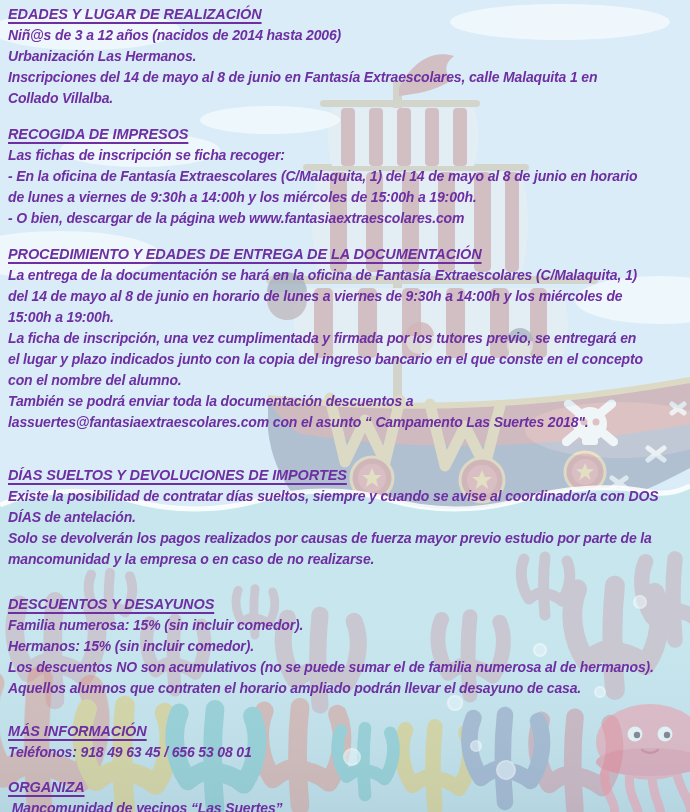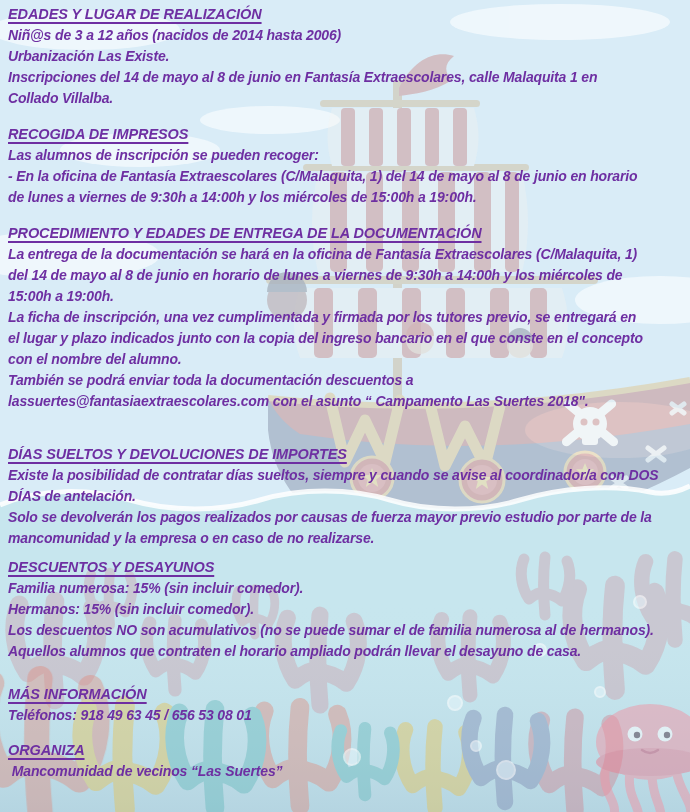--- a/index.html
+++ b/index.html
@@ -18,21 +18,21 @@
   .title{
     margin:0;font-size:14.5px;line-height:21px;height:21px;
     text-decoration:underline;text-decoration-thickness:1.5px;text-underline-offset:3px;
     white-space:pre;letter-spacing:-0.1px;font-weight:bold;
   }
   .line{
     font-size:14px;line-height:21px;height:21px;
     white-space:pre;letter-spacing:-0.15px;
   }
   .mt1{margin-top:15px}.mt2{margin-top:15px}.mt3{margin-top:32px}
-  .mt4{margin-top:8px}.mt5{margin-top:22px}.mt6{margin-top:14px}
+  .mt4{margin-top:24px}.mt5{margin-top:22px}.mt6{margin-top:14px}
 </style>
 </head>
 <body>
 
 <svg id="bg" viewBox="0 0 690 812" aria-hidden="true">
   <defs>
     <g id="coral">
       <path d="M0 0 C -2 -22 -2 -40 0 -58 M -16 -16 C -24 -28 -26 -44 -21 -56 M -16 -16 C -10 -21 -4 -23 0 -23 M 17 -14 C 25 -26 27 -42 22 -54 M 17 -14 C 11 -19 4 -21 0 -21" fill="none" stroke-width="11" stroke-linecap="round"></path>
     </g>
     <linearGradient id="deep" x1="0" y1="0" x2="0" y2="1">
@@ -201,30 +201,31 @@
     <circle cx="17" cy="-7" r="3.2" fill="#4a3342"></circle>
     <path d="M-8 8 Q0 14 8 8" fill="none" stroke="#c9516e" stroke-width="2.5" stroke-linecap="round"></path>
   </g>
 </svg>
 
 <main id="textlayer">
 
   <section class="sec">
     <h2 class="title">EDADES Y LUGAR DE REALIZACIÓN</h2>
     <div class="line">Niñ@s de 3 a 12 años (nacidos de 2014 hasta 2006)</div>
-    <div class="line">Urbanización Las Existe.</div>
+    <div class="line">Urbanización Las Hermanos.</div>
     <div class="line">Inscripciones del 14 de mayo al 8 de junio en Fantasía Extraescolares, calle Malaquita 1 en</div>
     <div class="line">Collado Villalba.</div>
   </section>
 
   <section class="sec mt1">
     <h2 class="title">RECOGIDA DE IMPRESOS</h2>
-    <div class="line">Las alumnos de inscripción se pueden recoger:</div>
+    <div class="line">Las fichas de inscripción se ficha recoger:</div>
     <div class="line">- En la oficina de Fantasía Extraescolares (C/Malaquita, 1) del 14 de mayo al 8 de junio en horario</div>
     <div class="line">de lunes a viernes de 9:30h a 14:00h y los miércoles de 15:00h a 19:00h.</div>
+    <div class="line">- O bien, descargar de la página web www.fantasiaextraescolares.com</div>
   </section>
 
   <section class="sec mt2">
     <h2 class="title">PROCEDIMIENTO Y EDADES DE ENTREGA DE LA DOCUMENTACIÓN</h2>
     <div class="line">La entrega de la documentación se hará en la oficina de Fantasía Extraescolares (C/Malaquita, 1)</div>
     <div class="line">del 14 de mayo al 8 de junio en horario de lunes a viernes de 9:30h a 14:00h y los miércoles de</div>
     <div class="line">15:00h a 19:00h.</div>
     <div class="line">La ficha de inscripción, una vez cumplimentada y firmada por los tutores previo, se entregará en</div>
     <div class="line">el lugar y plazo indicados junto con la copia del ingreso bancario en el que conste en el concepto</div>
     <div class="line">con el nombre del alumno.</div>

